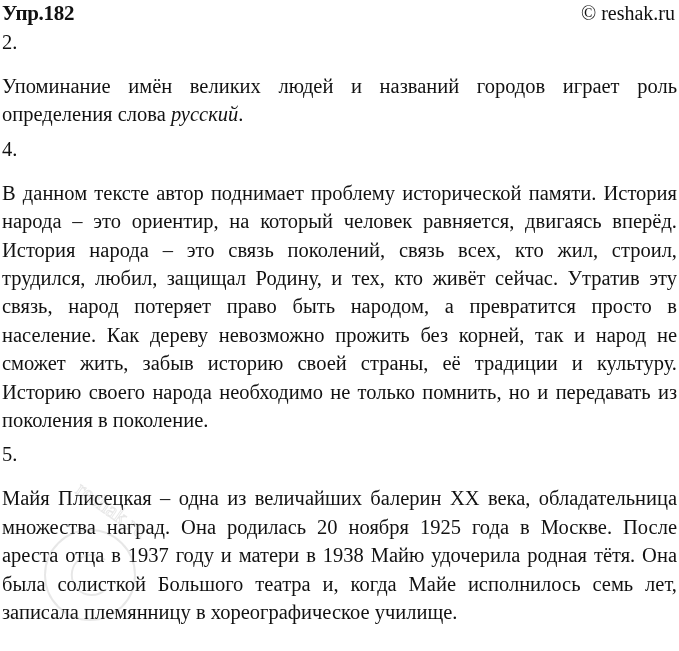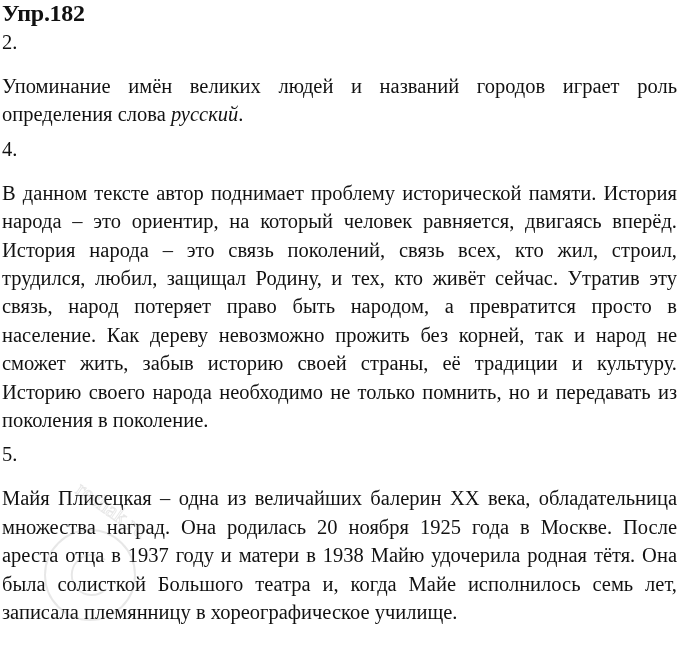--- a/index.html
+++ b/index.html
@@ -8,21 +8,21 @@
       font-family: "Liberation Serif", "DejaVu Serif", serif;
       color: #111111;
       font-size: 20.5px;
       position: relative;
     }
     .page { position: absolute; left: 2px; top: 0; width: 675px; }
     .header {
       display: flex; justify-content: space-between; align-items: baseline;
       height: 28px; line-height: 26px;
     }
-    .title { font-weight: bold; font-size: 24px; letter-spacing: -0.3px; }
+    .title { font-weight: bold; font-size: 21px; letter-spacing: -0.3px; }
     .copyright { font-size: 20px; padding-right: 2px; }
     .num { line-height: 28px; height: 33px; }
     .para {
       text-align: justify;
       line-height: 28.4px;
       margin: 11px 0 6px 0;
     }
     .num4 { margin-top: 0; }
     .num5 { margin-top: 0; }
     .watermark {
@@ -30,20 +30,21 @@
       pointer-events: none; opacity: 0.18;
     }
     em { font-style: italic; }
   </style>
 </head>
 <body>
 
 <div class="page">
   <div class="header">
     <span class="title">Упр.182</span>
+    <span class="copyright">© reshak.ru</span>
   </div>
 
   <div class="num">2.</div>
   <p class="para"><span>Упоминание имён великих людей и названий городов играет роль определения слова </span><em>русский</em><span>.</span></p>
 
   <div class="num num4">4.</div>
   <p class="para">В данном тексте автор поднимает проблему исторической памяти. История народа – это ориентир, на который человек равняется, двигаясь вперёд. История народа – это связь поколений, связь всех, кто жил, строил, трудился, любил, защищал Родину, и тех, кто живёт сейчас. Утратив эту связь, народ потеряет право быть народом, а превратится просто в население. Как дереву невозможно прожить без корней, так и народ не сможет жить, забыв историю своей страны, её традиции и культуру. Историю своего народа необходимо не только помнить, но и передавать из поколения в поколение.</p>
 
   <div class="num num5">5.</div>
   <p class="para">Майя Плисецкая – одна из величайших балерин XX века, обладательница множества наград. Она родилась 20 ноября 1925 года в Москве. После ареста отца в 1937 году и матери в 1938 Майю удочерила родная тётя. Она была солисткой Большого театра и, когда Майе исполнилось семь лет, записала племянницу в хореографическое училище.</p>

